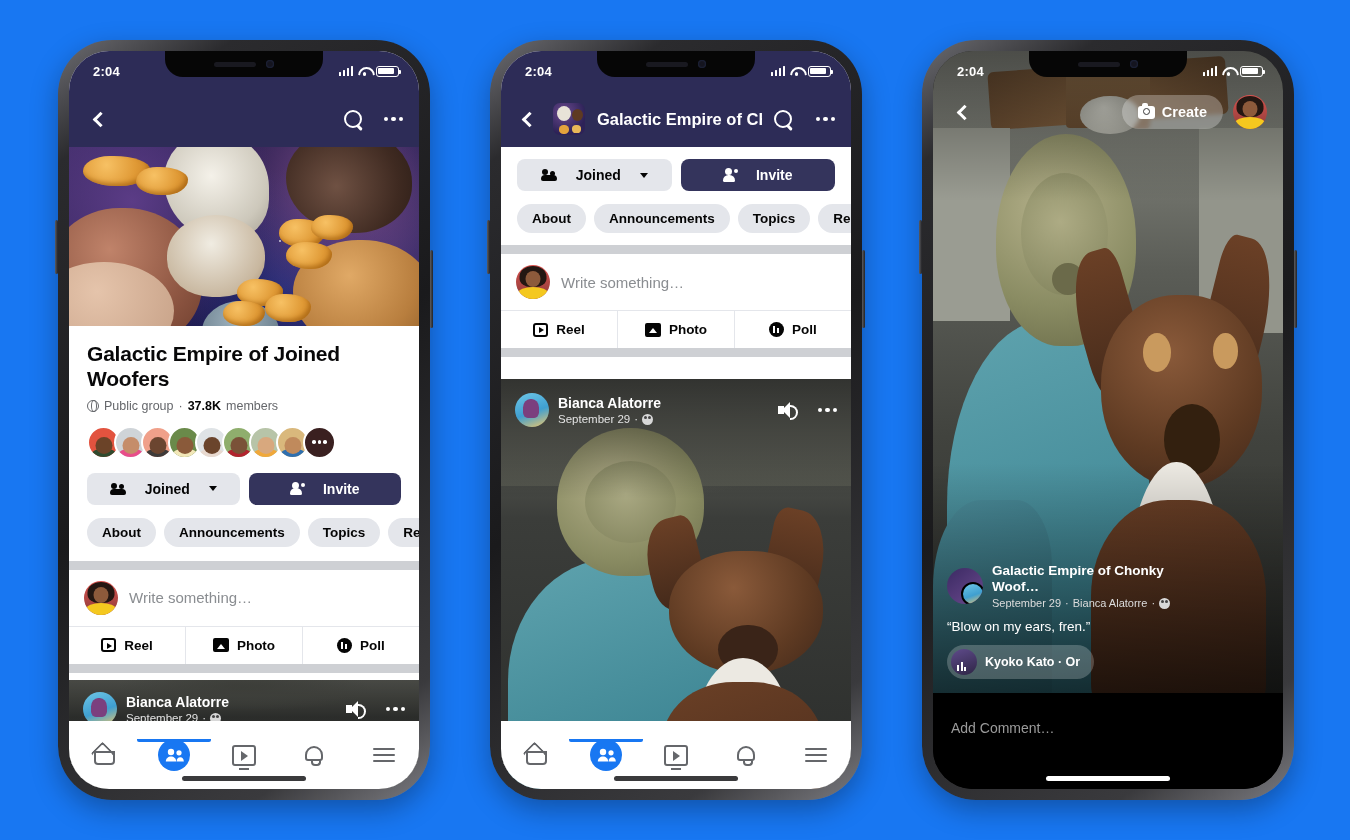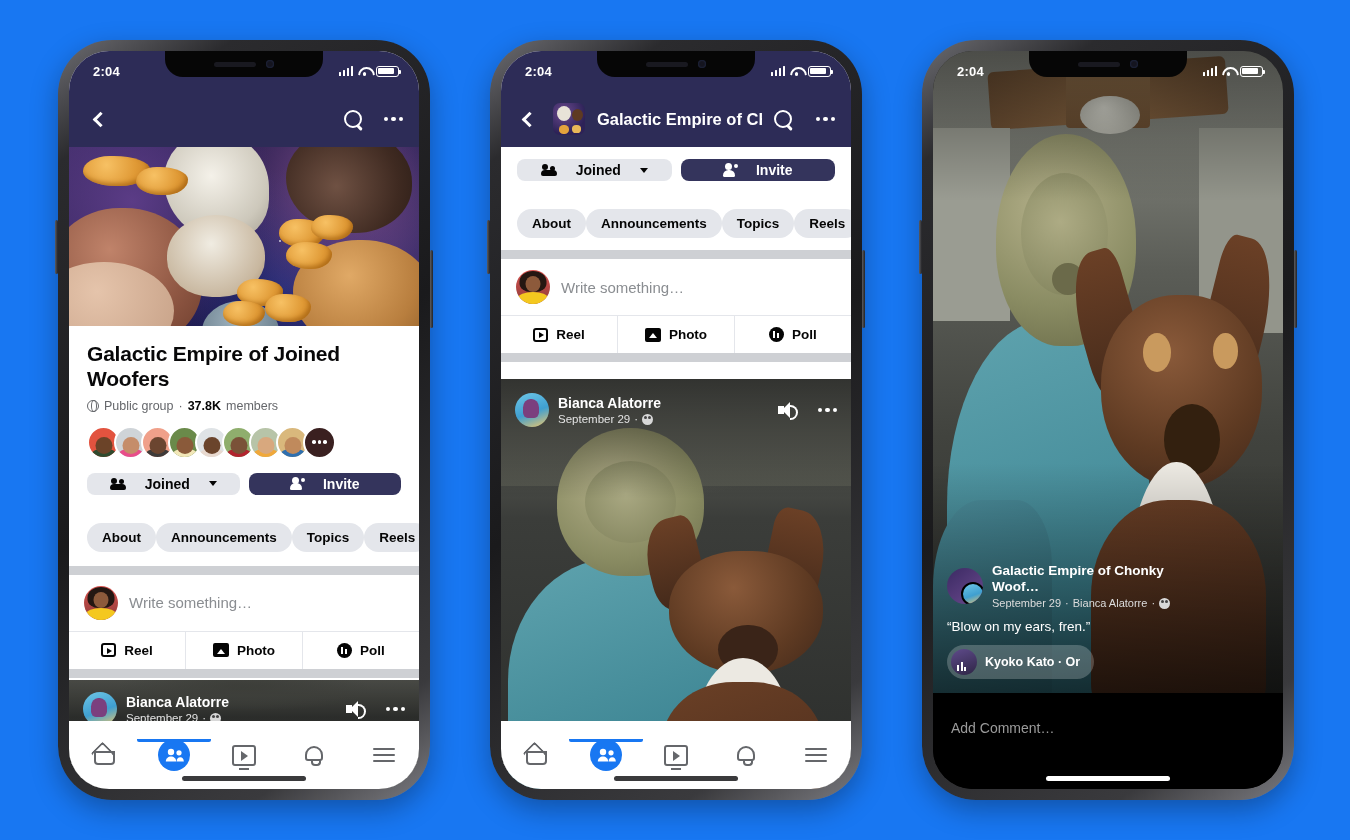--- a/index.html
+++ b/index.html
@@ -141,38 +141,38 @@
   .av:first-child { margin-left: 0; }
   .av .face { position:absolute; left:50%; bottom:3px; transform:translateX(-50%);
               width:17px;height:17px;border-radius:50%; }
   .av .body { position:absolute; left:50%; bottom:-9px; transform:translateX(-50%);
               width:28px;height:18px;border-radius:50% 50% 0 0; }
   .av-more { background:#3a2020; display:flex;align-items:center;justify-content:center;}
   .av-more s { width:3.5px;height:3.5px;border-radius:50%;background:#fff;display:inline-block;margin:0 1px;}
 
   .actions { display:flex; gap:9px; margin-top: 14px; }
   .btn {
-    flex:1; border-radius:8px; height: 22px;
+    flex:1; border-radius:8px; height: 32px;
     display:flex; align-items:center; justify-content:center; gap:19px;
     font-size: 14px; font-weight:bold;
   }
   .btn.joined { background:#E4E6EB; color:#050505; }
   .btn.invite { background:#34345C; color:#fff; }
   .caret { width:0;height:0;border-left:4.5px solid transparent;border-right:4.5px solid transparent;
            border-top:5.5px solid #050505; }
   .ic-people { width:16px;height:12px; position:relative; flex:none;}
   .ic-people::before{content:"";position:absolute;left:1px;top:0;width:6px;height:6px;border-radius:50%;background:currentColor;}
   .ic-people::after{content:"";position:absolute;left:9px;top:1.5px;width:5px;height:5px;border-radius:50%;background:currentColor;}
   .ic-people s{position:absolute;left:0;bottom:0;width:16px;height:6px;border-radius:6px 6px 3px 3px;background:currentColor;display:block;}
   .ic-person { width:14px;height:14px;position:relative;flex:none;}
   .ic-person::before{content:"";position:absolute;left:2.5px;top:0;width:7px;height:7px;border-radius:50%;background:#fff;}
   .ic-person::after{content:"";position:absolute;left:0;bottom:0.5px;width:12px;height:7px;border-radius:7px 7px 2px 2px;background:#fff;}
   .ic-person s{position:absolute;right:-1px;top:1px;width:4px;height:4px;border-radius:50%;background:#fff;display:block;}
 
-  .chips { display:flex; margin-top: 28px; }
+  .chips { display:flex; gap:8px; margin-top: 13px; }
   .chip { background:#E4E6EB; color:#050505; border-radius:17px; height:29px;
           display:flex;align-items:center; padding:0 15px; font-size:13.5px; font-weight:bold; white-space:nowrap; flex:none;}
 
   .divider { height: 9px; background: #CED0D4; }
 
   .composer { background:#fff; display:flex; align-items:center; gap:11px; padding: 11px 15px; }
   .cav { width:34px;height:34px;border-radius:50%;overflow:hidden;position:relative;flex:none;
          background: linear-gradient(#d9534f,#8d3b39); }
   .cav .hair{position:absolute;left:50%;top:1px;transform:translateX(-50%);width:27px;height:21px;border-radius:50% 50% 42% 42%;background:#241712;}
   .cav .face2{position:absolute;left:50%;top:6px;transform:translateX(-50%);width:15px;height:16px;border-radius:50%;background:#8d5a3b;}
@@ -785,20 +785,36 @@
                 <i></i>
                 <i></i>
               </span>
             <span class="wifi"></span>
             <span class="batt">
                 <b></b>
               </span>
           </span>
         </div>
 
+        <div class="reel-top" style="justify-content:space-between;">
+          <span class="icon-btn" style="width:30px;height:30px;">
+            <i class="back-chevron"></i>
+          </span>
+          <span style="display:flex;align-items:center;gap:10px;">
+            <span class="create-pill">
+              <span class="ic-cam"></span>
+              <span>Create</span>
+            </span>
+            <span class="topav">
+              <i class="hair" style="position:absolute;left:50%;top:1px;transform:translateX(-50%);width:27px;height:21px;border-radius:50% 50% 42% 42%;background:#241712;"></i>
+              <i class="face2" style="position:absolute;left:50%;top:6px;transform:translateX(-50%);width:15px;height:16px;border-radius:50%;background:#8d5a3b;"></i>
+              <i class="shirt" style="position:absolute;left:50%;bottom:0;transform:translateX(-50%);width:30px;height:12px;border-radius:50% 50% 0 0;background:#f4c81f;"></i>
+            </span>
+          </span>
+        </div>
 
 
         <div class="reel-caption" style="bottom:110px;">
           <div class="rc-head">
             <span class="rc-av">
                 <i class="sub"></i>
               </span>
             <span>
               <span class="rc-title" style="display:block;">Galactic Empire of Chonky Woof…</span>
               <span class="rc-sub">

